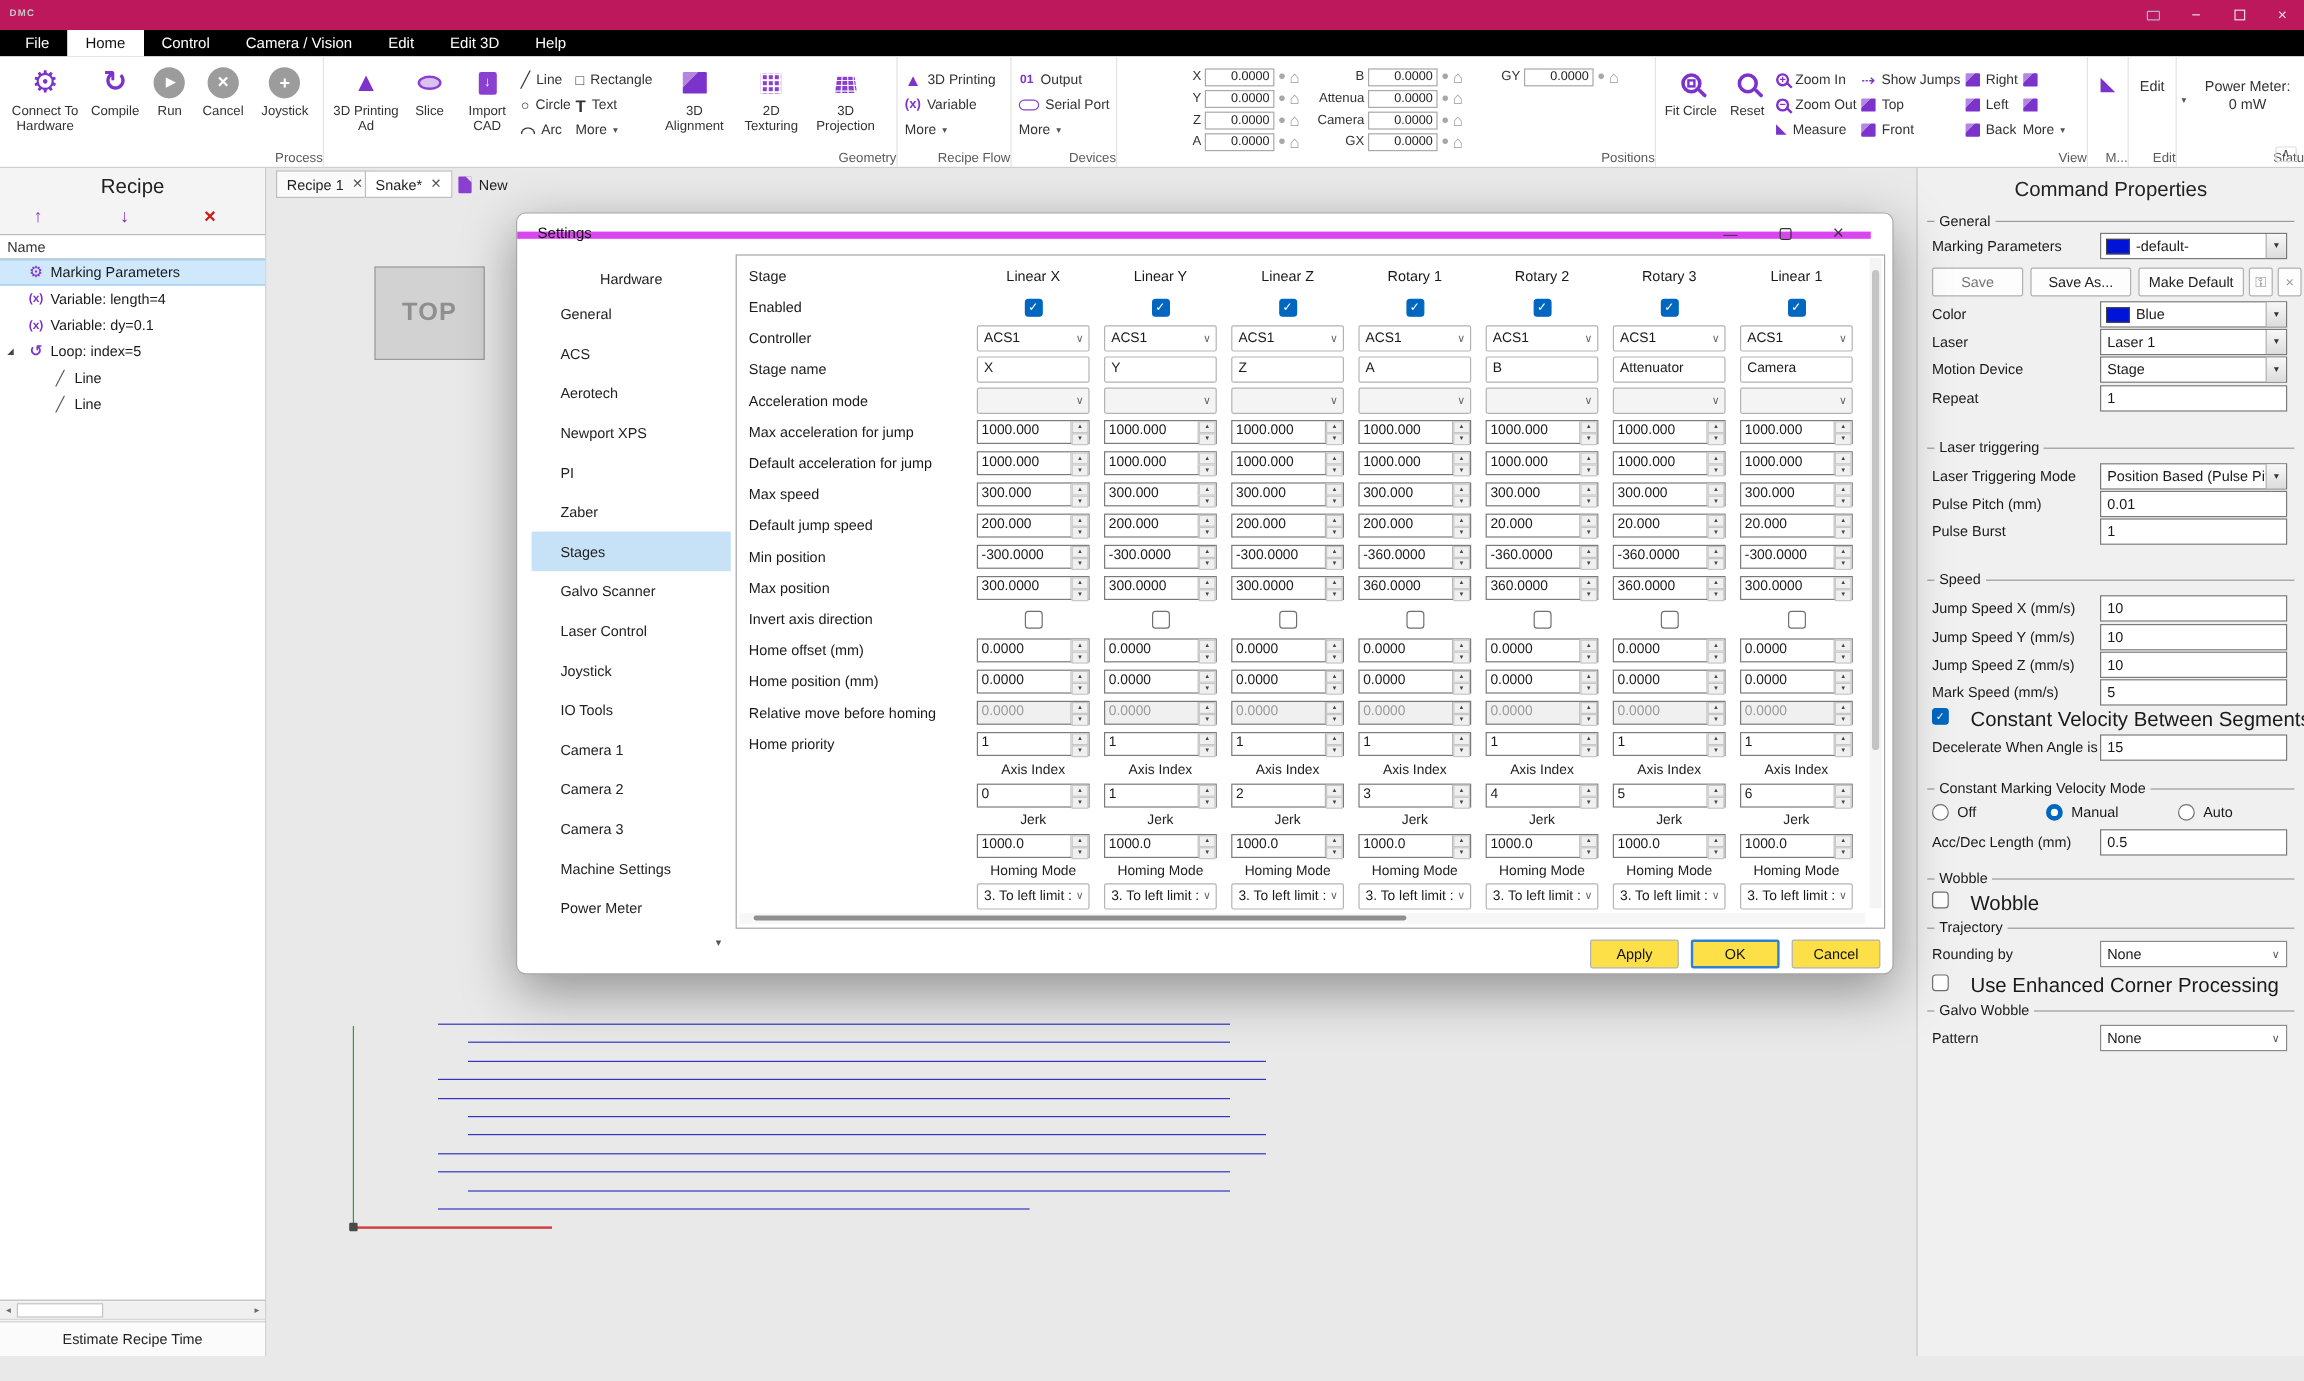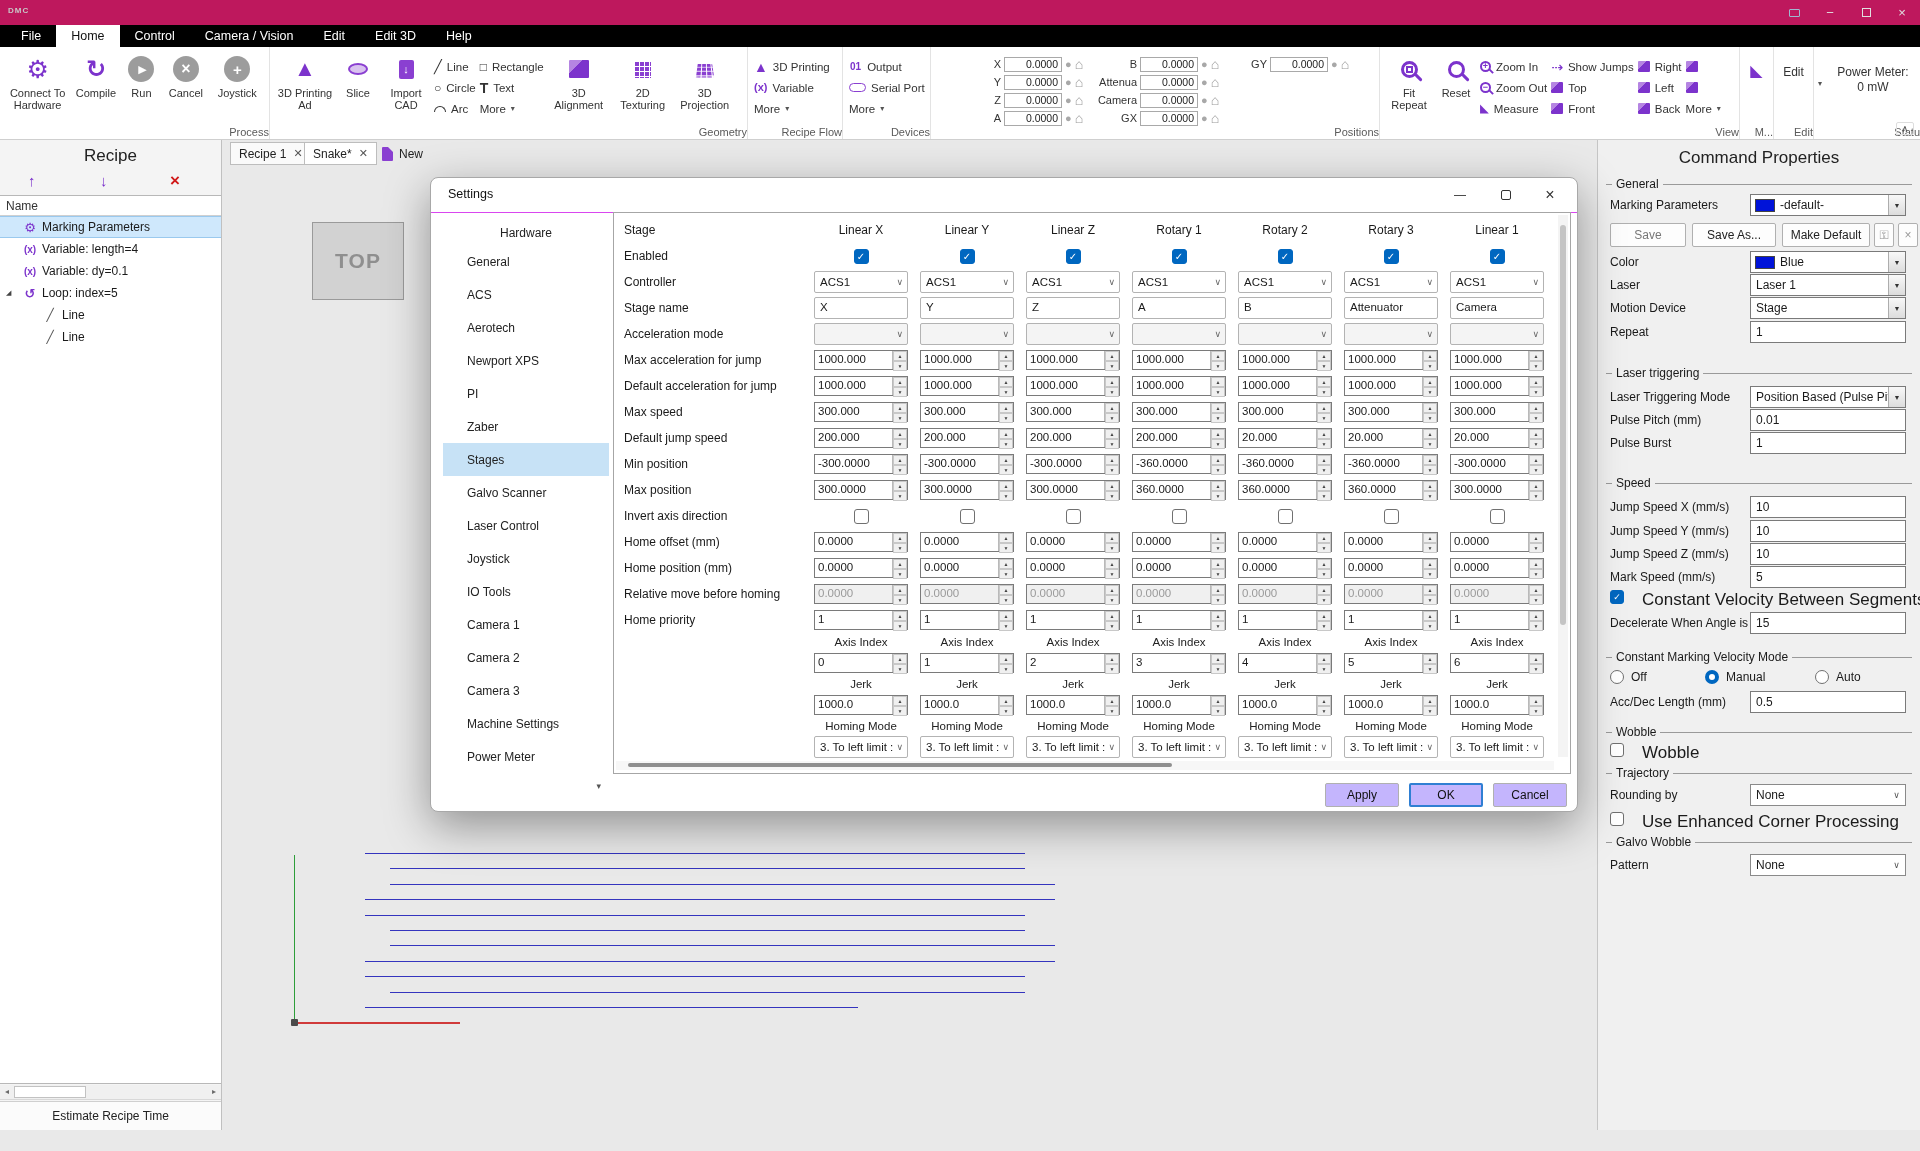--- a/index.html
+++ b/index.html
@@ -100,21 +100,21 @@
   .newdoc{width:11px;height:14px;background:#8a3fd1;border-radius:1px;position:relative}
   .newdoc::before{content:"";position:absolute;right:0;top:0;border-style:solid;border-width:0 5px 5px 0;border-color:transparent #e9e9e9 transparent transparent}
   .top-box{position:absolute;left:90px;top:82px;width:92px;height:78px;background:#d2d2d2;border:1px solid #9a9a9a;display:flex;align-items:center;justify-content:center;font-size:21px;font-weight:bold;color:#8f8f8f;letter-spacing:1px}
   .snake-line{position:absolute;height:1px;background:#3434be}
   .axis-green{position:absolute;width:1px;background:#2e9e3a}
   .axis-red{position:absolute;height:2px;background:#d03a3a}
   .axis-origin{position:absolute;width:7px;height:7px;background:#4a4a4a;border-radius:1px}
 
   
   .dialog{position:absolute;left:430px;top:177px;width:1148px;height:635px;background:#fff;border:1px solid #a8a8a8;border-radius:8px;box-shadow:0 14px 45px rgba(0,0,0,.38)}
-  .dlg-head{position:absolute;left:0;right:0;top:0;height:35px;border-bottom:1px solid #d946ef}
+  .dlg-head{position:absolute;left:0;right:18px;top:0;height:21px;border-bottom:6px solid #d946ef}
   .dlg-title{position:absolute;left:17px;top:9px;font-size:12.5px;color:#111}
   .dlg-ctrl{position:absolute;top:0;height:33px;width:46px;display:flex;align-items:center;justify-content:center;color:#333}
   .dlg-rect{width:10px;height:10px;border:1px solid #333;display:inline-block;border-radius:2px}
   .dlg-side{position:absolute;left:12px;top:33px;bottom:0;width:166px}
   .side-head{height:24px;margin-top:10px;display:flex;align-items:center;justify-content:center;font-size:12px;color:#222}
   .side-item{height:33px;display:flex;align-items:center;padding-left:24px;font-size:12px;color:#222}
   .side-item.selected{background:#c7e2f6}
   .side-scroll{position:absolute;right:8px;bottom:20px;font-size:9px;color:#555}
   .dlg-table-panel{position:absolute;left:182px;top:34px;width:958px;height:562px;border:1px solid #a6a6a6;background:#fff;overflow:hidden}
   .tgrid{position:absolute;left:2px;top:4px;right:14px}
@@ -134,21 +134,21 @@
   .spin{width:94px;height:20px;border:1px solid #7a7a7a;background:#fff;display:flex;justify-self:center}
   .spin .sval{flex:1;font-size:11.5px;padding:2px 3px;white-space:nowrap;overflow:hidden}
   .sbtns{width:15px;border-left:1px solid #b9b9b9;display:flex;flex-direction:column}
   .sbtns span{flex:1;background:#f0f0f0;border:1px solid #c8c8c8;font-size:5px;color:#444;text-align:center;line-height:8px}
   .spin.disabled{background:#f0f0f0}
   .spin.disabled .sval{color:#9a9a9a}
   .tbl-vscroll{position:absolute;right:2px;top:2px;bottom:16px;width:10px;background:#f4f4f4}
   .tbl-vscroll .thumb{position:absolute;left:2px;width:6px;top:10px;height:400px;background:#c4c4c4;border-radius:3px}
   .tbl-hscroll{position:absolute;left:2px;right:16px;bottom:3px;height:9px;background:#f7f7f7}
   .tbl-hscroll .thumb{position:absolute;top:2px;height:4px;left:12px;width:58%;background:#8f8f8f;border-radius:2px}
-  .dbtn{position:absolute;top:605px;width:74px;height:24px;background:#c4b5fd;border:1px solid #b0b0b0;border-radius:2px;font-size:12px;display:flex;align-items:center;justify-content:center;color:#111}
+  .dbtn{position:absolute;top:605px;width:74px;height:24px;background:#fde047;border:1px solid #b0b0b0;border-radius:2px;font-size:12px;display:flex;align-items:center;justify-content:center;color:#111}
   .dbtn.default{border:2px solid #2f7fd3}
 
   
   .right-panel{position:absolute;left:1597px;top:140px;width:323px;height:990px;background:#f0f0f0;border-left:1px solid #c5c5c5}
   .rp-title{position:absolute;top:8px;left:0;right:0;text-align:center;font-size:17px;font-weight:300;color:#222}
   .pgroup{position:absolute;left:8px;right:8px;border-top:1px solid #9a9a9a;height:0}
   .pgroup-label{position:absolute;top:-8px;left:6px;background:#f0f0f0;padding:0 4px;font-size:12px;color:#1a1a1a;white-space:nowrap}
   .prow{position:absolute;left:12px;right:14px;height:22px}
   .plabel{position:absolute;left:0;top:4px;font-size:12px;color:#1a1a1a;white-space:nowrap}
   .pfield{position:absolute;left:140px;right:0;height:22px;border:1px solid #7a7a7a;background:#fff;font-size:12px;padding:3px 5px}
@@ -411,21 +411,21 @@
           </div>
         </div>
       <div class="rg-label">Positions</div>
     </div>
     <div class="rgroup" style="left:1380px;width:360px">
       <div class="ritems" id="view-items">
           <div class="rbig" style="width: 46px;">
             <div class="ric">
               <span class="mag-lg mag-fit"></span>
             </div>
-            <div class="rlabel">Fit Repeat</div>
+            <div class="rlabel">Fit Circle</div>
           </div>
           <div class="rbig" style="width: 40px;">
             <div class="ric">
               <span class="mag-lg"></span>
             </div>
             <div class="rlabel">Reset</div>
           </div>
           <div class="rcol">
             <div class="rsmall">
               <span class="mag-sm">

